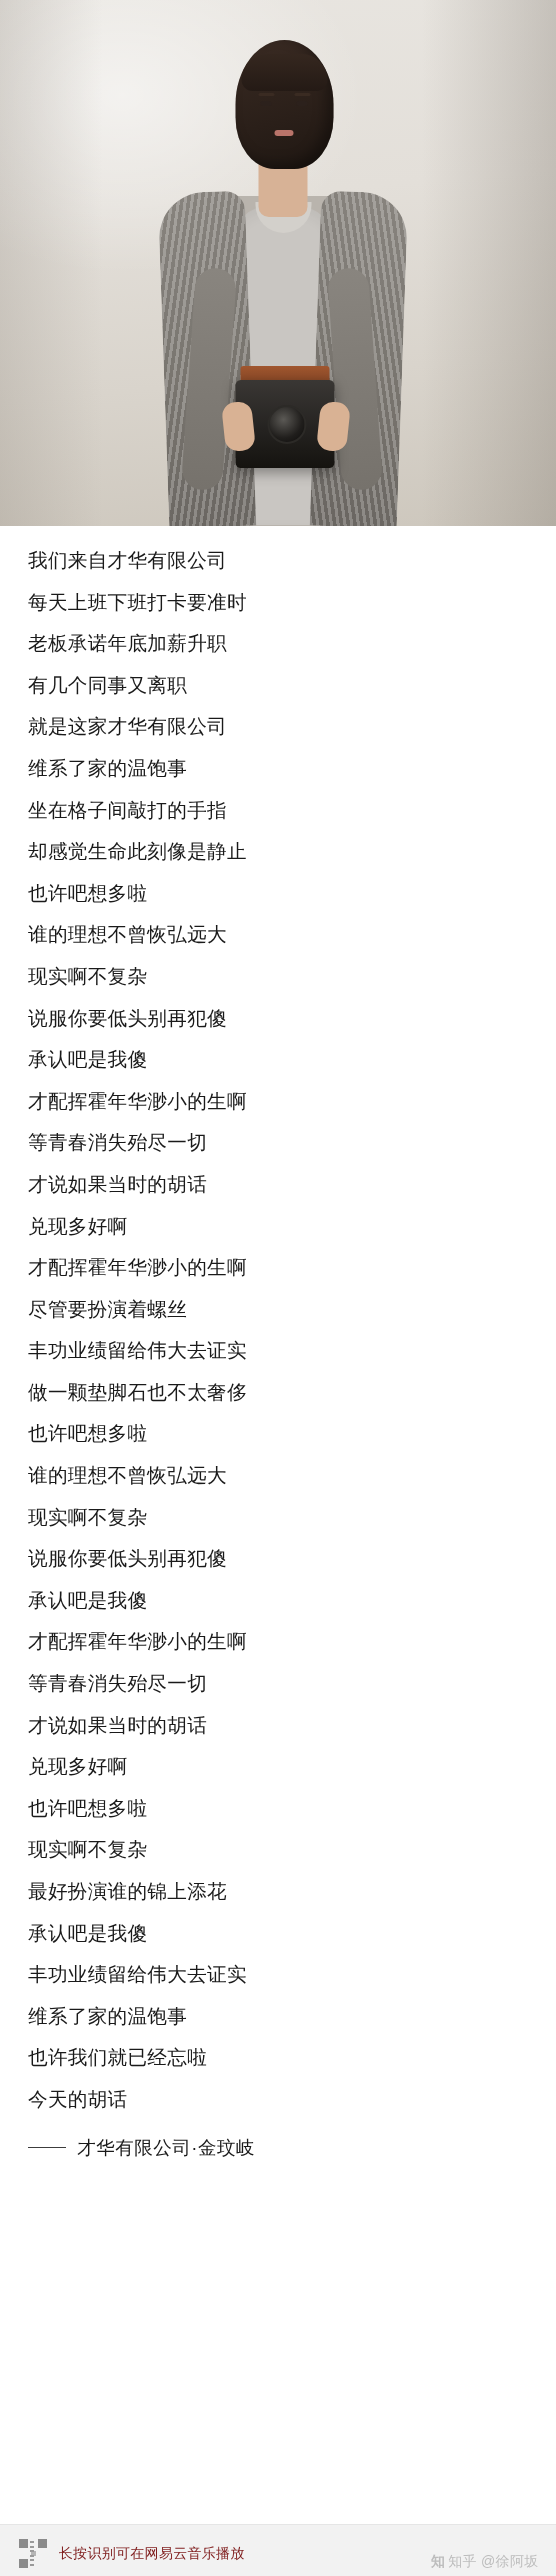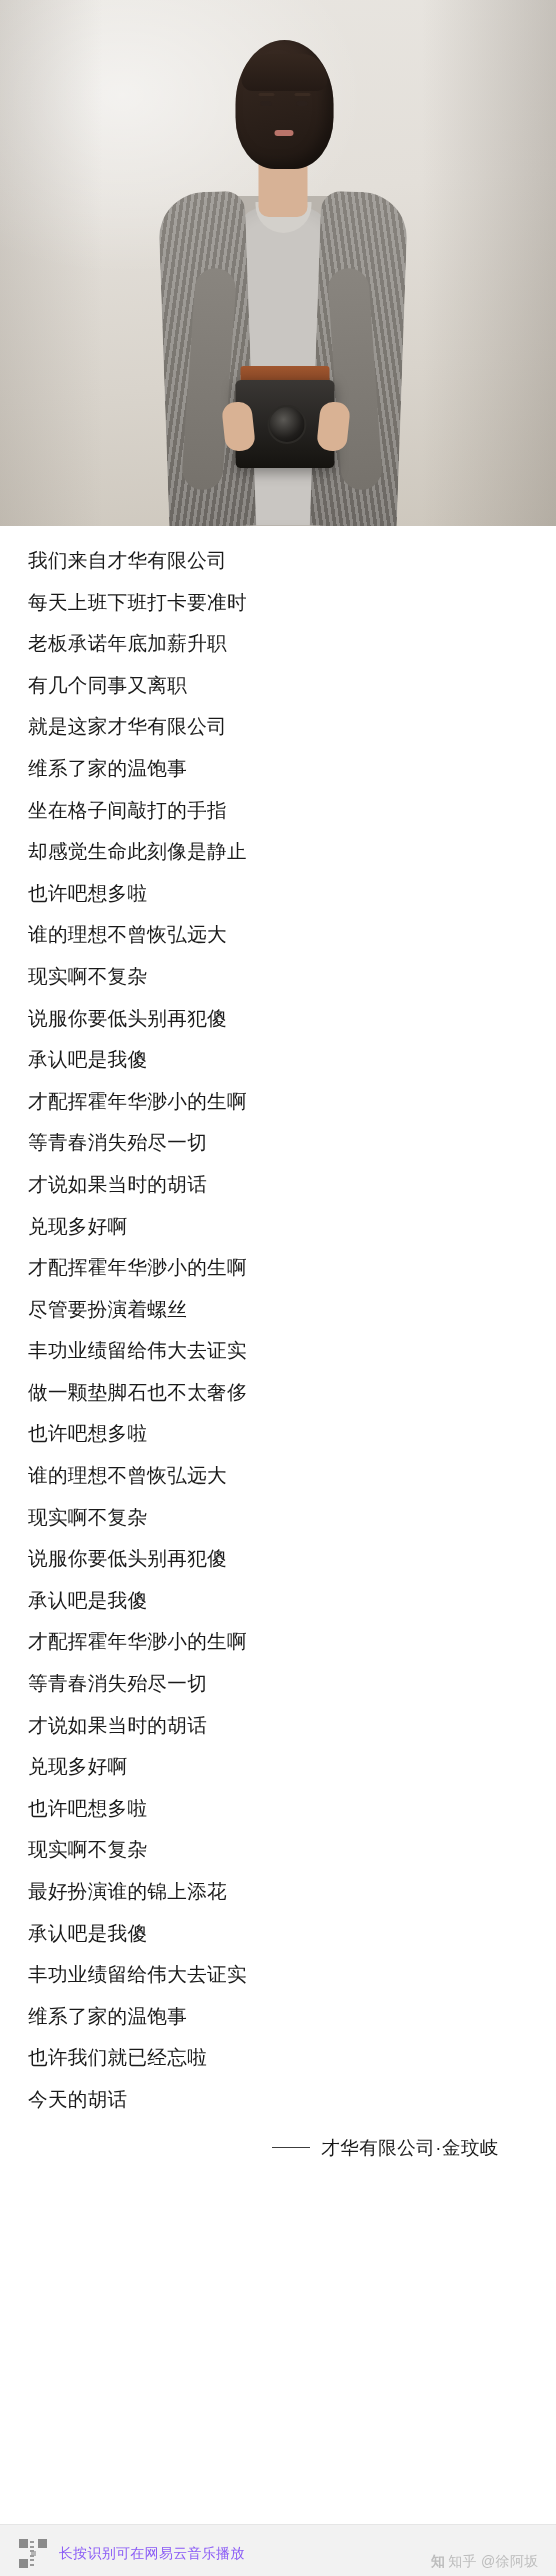--- a/index.html
+++ b/index.html
@@ -222,21 +222,21 @@
   .line {
     font-size: 19.6px;
     line-height: 1.0;
     color: #1a1a1a;
     margin: 0 0 22px 0;
     letter-spacing: 0.3px;
     font-family: "Liberation Sans", sans-serif;
   }
   .credit-row {
     display: flex;
-    justify-content: flex-end;
+    justify-content: flex-start;
     align-items: center;
     padding: 3.1px 29px 0 0;
     margin-top: 19px;
   }
   .credit-dash {
     display: inline-block;
     width: 38px;
     height: 1px;
     background: #3c3c3c;
     margin-right: 11.3px;
@@ -273,21 +273,21 @@
   }
   .qr::after {
     content: "";
     position: absolute;
     left: 11.3px; top: 2.1px;
     width: 4.1px; height: 25px;
     background: repeating-linear-gradient(#9a9a9a 0 2.1px, transparent 2.1px 4.6px);
   }
   .footer-text {
     font-size: 14px;
-    color: #8b5cf6;
+    color: #7f1d1d;
     letter-spacing: 0.3px;
   }
   .zhihu {
     position: absolute;
     right: 17.5px;
     bottom: 11.3px;
     display: flex;
     align-items: center;
     font-size: 14px;
     color: #bdbdbd;

